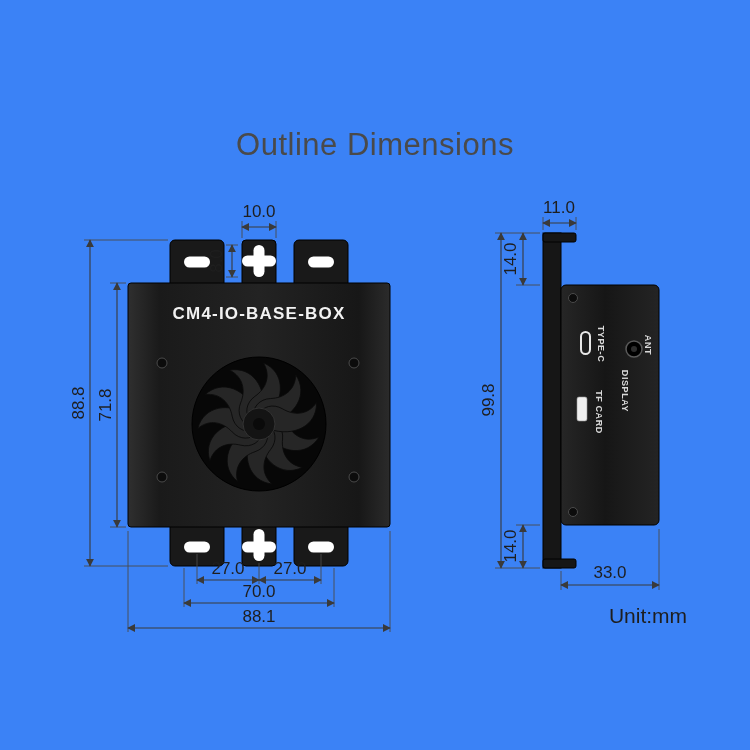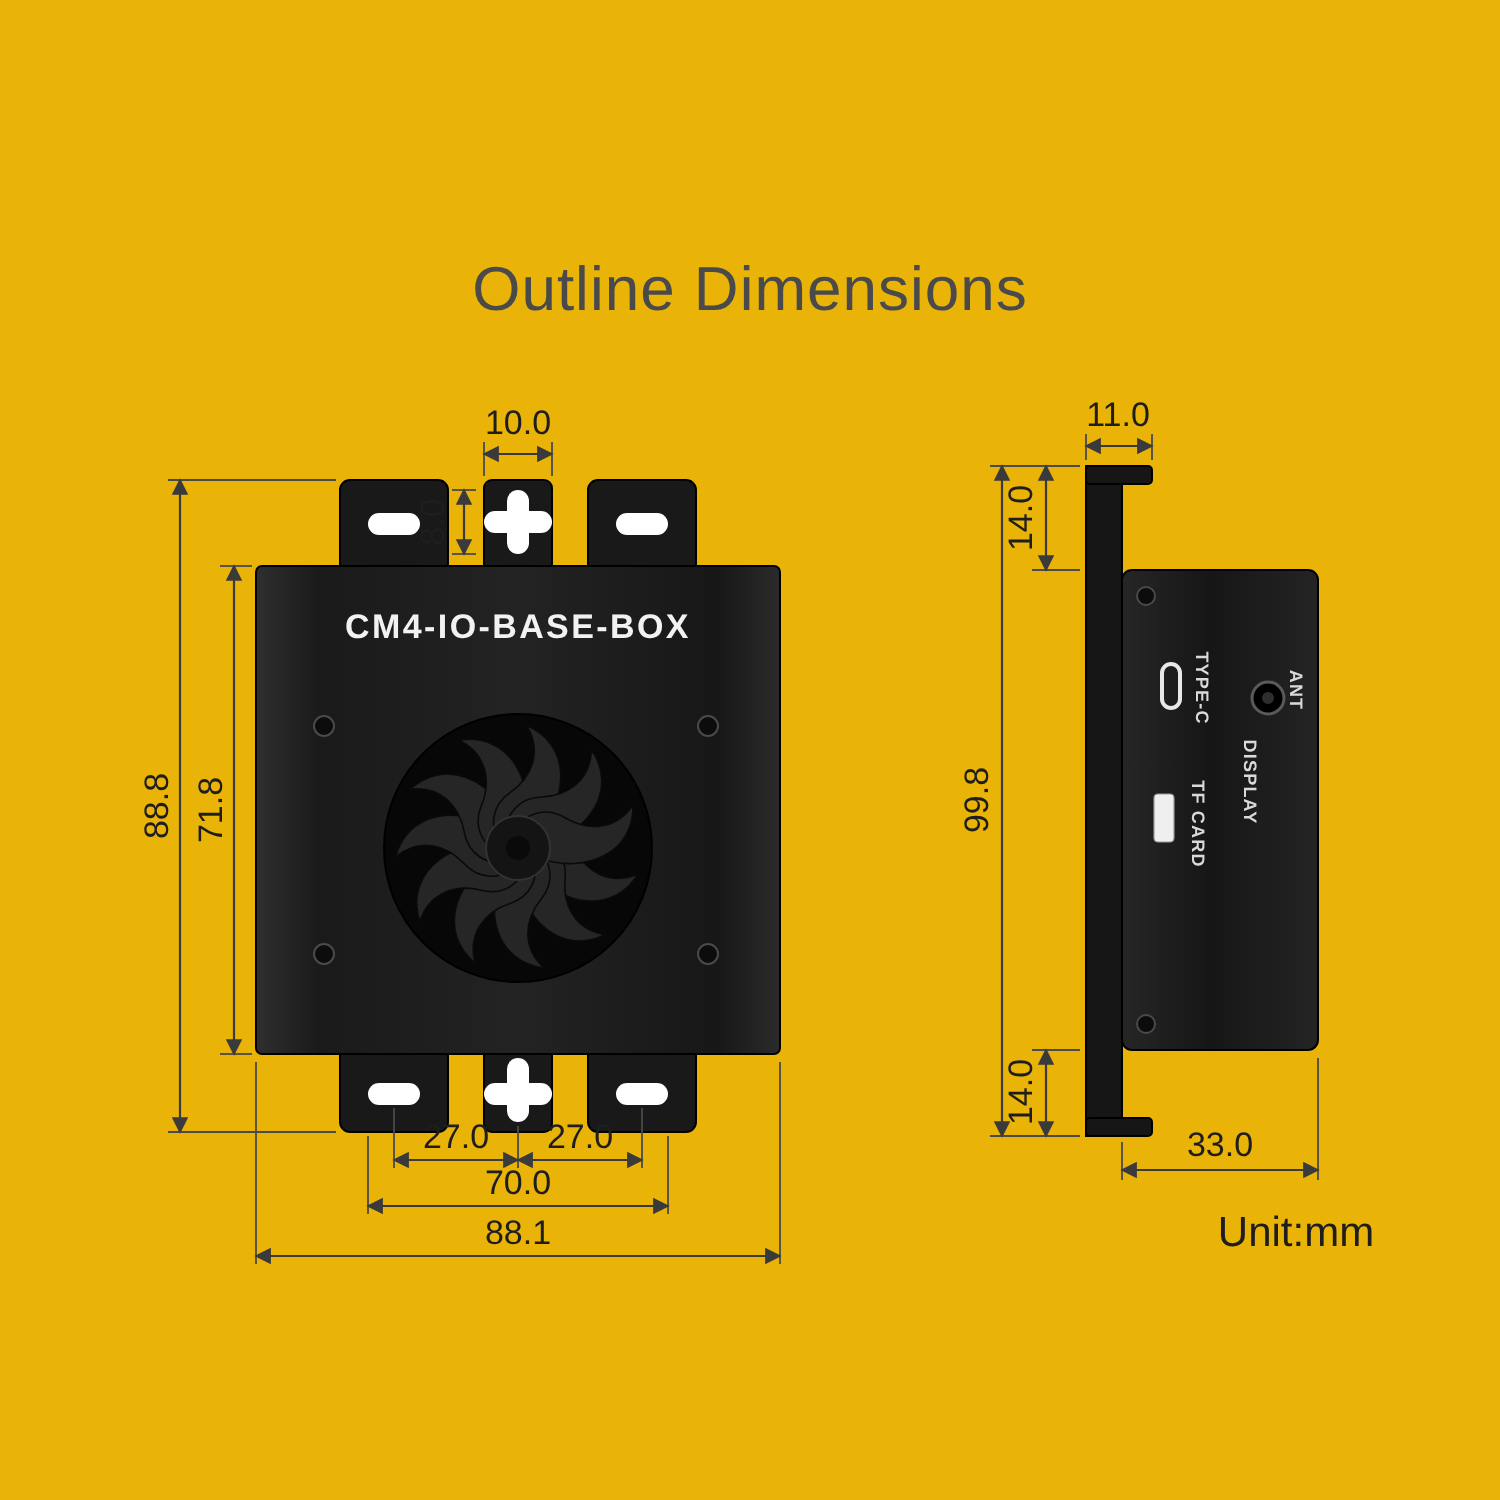--- a/index.html
+++ b/index.html
@@ -1,17 +1,17 @@
 <!DOCTYPE html>
 <html><head>
 <meta charset="utf-8">
 <style>
   * { margin:0; padding:0; box-sizing:border-box; }
   html,body { width:750px; height:750px; background:#ffffff; font-family:"Liberation Sans", sans-serif; }
-  .canvas { width:750px; height:750px; position:relative; background:#eab308; }
+  .canvas { width:750px; height:750px; position:relative; background:#3b82f6; }
   svg { display:block; }
   text { font-family:"Liberation Sans", sans-serif; }
   .title-text { font-size:31px; fill:#4a4a4a; letter-spacing:0.5px; }
   .dim-text  { font-size:17px; fill:#1e1e1e; }
   .unit-text { font-size:21px; fill:#1e1e1e; }
   .model-text{ font-size:17px; font-weight:bold; fill:#f2f2f2; letter-spacing:1.2px; }
   .port-label{ font-size:9px; font-weight:bold; fill:#d9d9d9; letter-spacing:0.6px; }
   .dim-line  { stroke:#3a3a3a; stroke-width:1.1; fill:none; }
   .ext-line  { stroke:#4a4a4a; stroke-width:0.9; fill:none; }
   .metal     { stroke:#000; stroke-width:1; }

